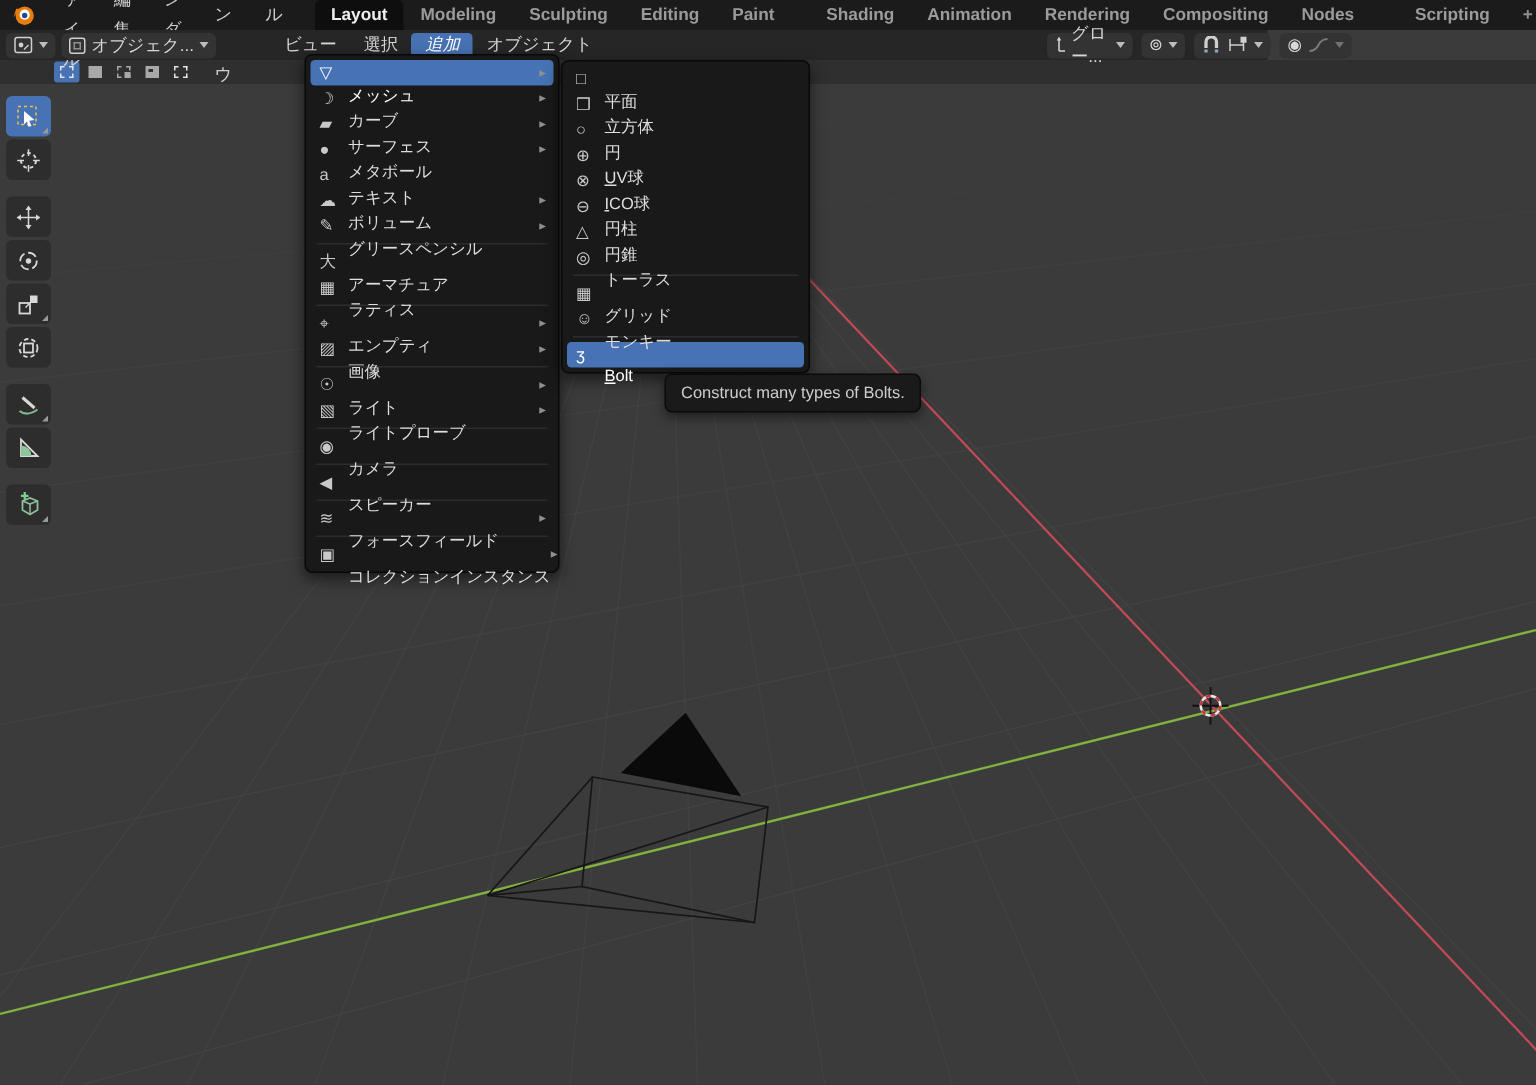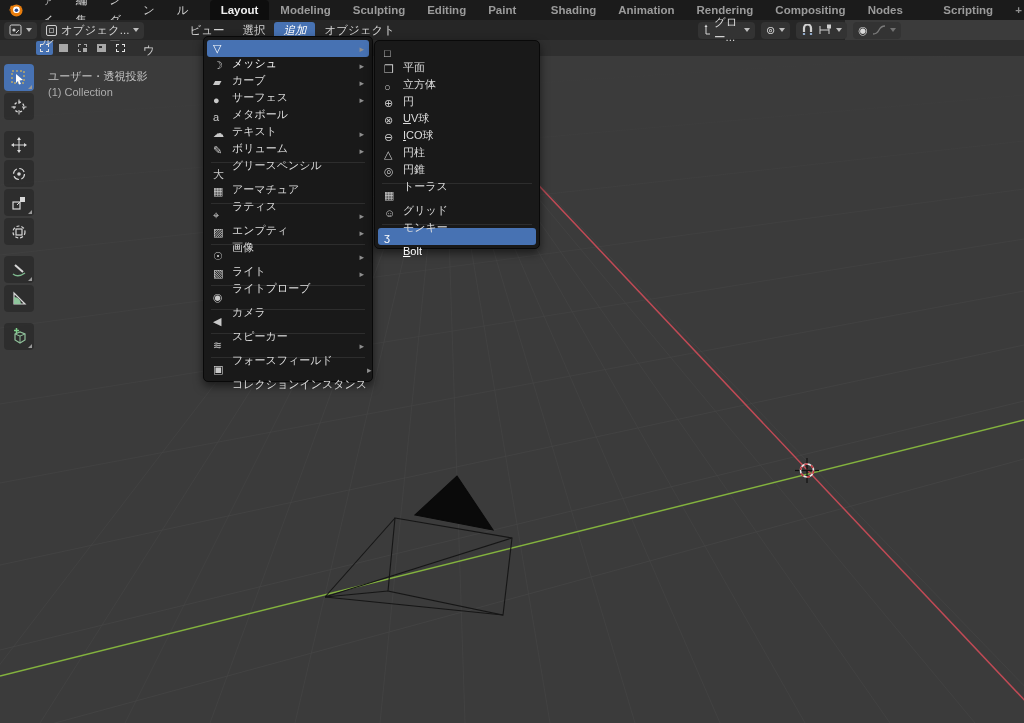--- a/index.html
+++ b/index.html
@@ -144,24 +144,20 @@
       <polygon points="415,515 457,476 493,530" fill="#0a0a0a" stroke="#0a0a0a"></polygon>
     </g>
     <g>
       <line x1="807" y1="458" x2="807" y2="483" stroke="#111" stroke-width="1.2"></line>
       <line x1="795" y1="470.5" x2="819" y2="470.5" stroke="#111" stroke-width="1.2"></line>
       <circle cx="807" cy="470.5" r="6.5" fill="none" stroke="#e9e9e9" stroke-width="1.6"></circle>
       <circle cx="807" cy="470.5" r="6.5" fill="none" stroke="#c0373f" stroke-width="1.6" stroke-dasharray="3.4 3.4"></circle>
     </g>
   </svg>
 
-  <div class="overlay-info">
-    <div>ユーザー・透視投影</div>
-    <div class="l2">(1) Collection</div>
-  </div>
 
   <div class="ltools">
     <div class="tool active sub">
       <svg width="16" height="16">
         <rect x="1" y="1" width="12" height="12" fill="none" stroke="#f0c24b" stroke-width="1" stroke-dasharray="2 2"></rect>
         <polygon points="5,4 12,10 8.5,10.5 10,14 8,14.5 7,11 5,13" fill="#fff"></polygon>
       </svg>
     </div>
     <div class="tool">
       <svg width="16" height="16">
@@ -463,14 +459,17 @@
       <span class="mi">☺</span>
       <span class="mlabel">モンキー</span>
     </div>
     <div class="msep"></div>
     <div class="mrow hl">
       <span class="mi">ʒ</span>
       <span class="mlabel"><span class="hk">B</span><span>olt</span></span>
     </div>
   </div>
 
+  <div class="tooltip">
+    <span>Construct many types of Bolts.</span>
+  </div>
 
 </div>
 
 </body></html>

